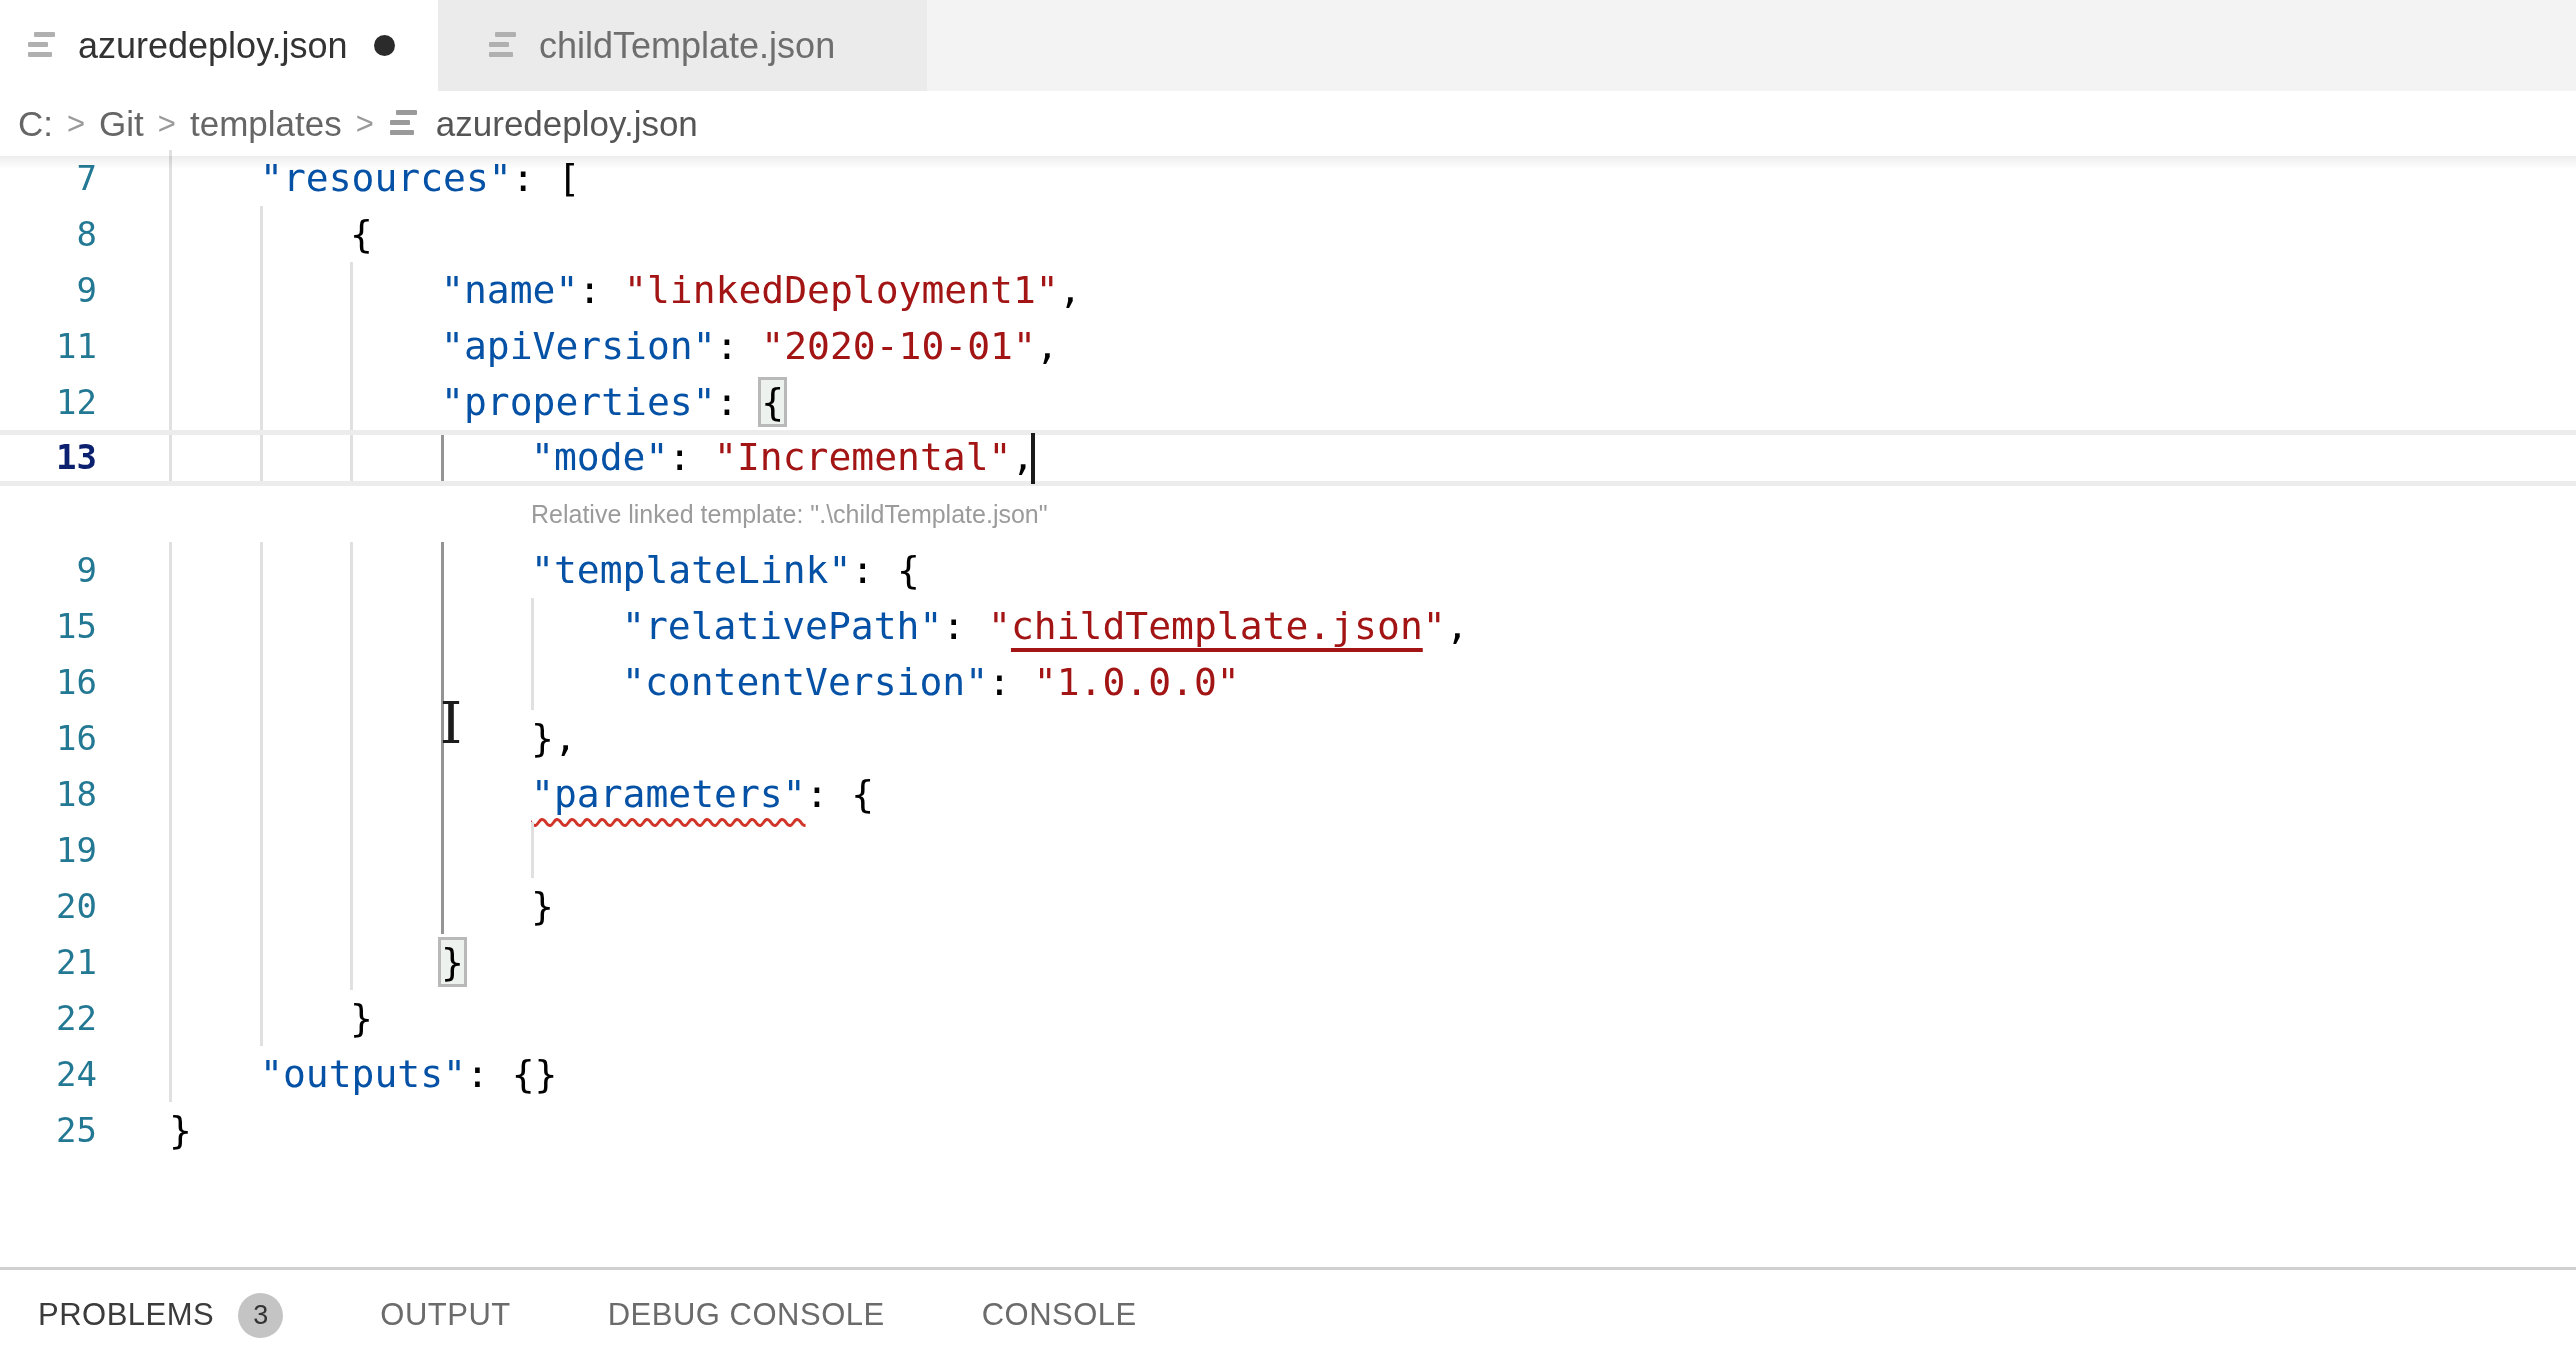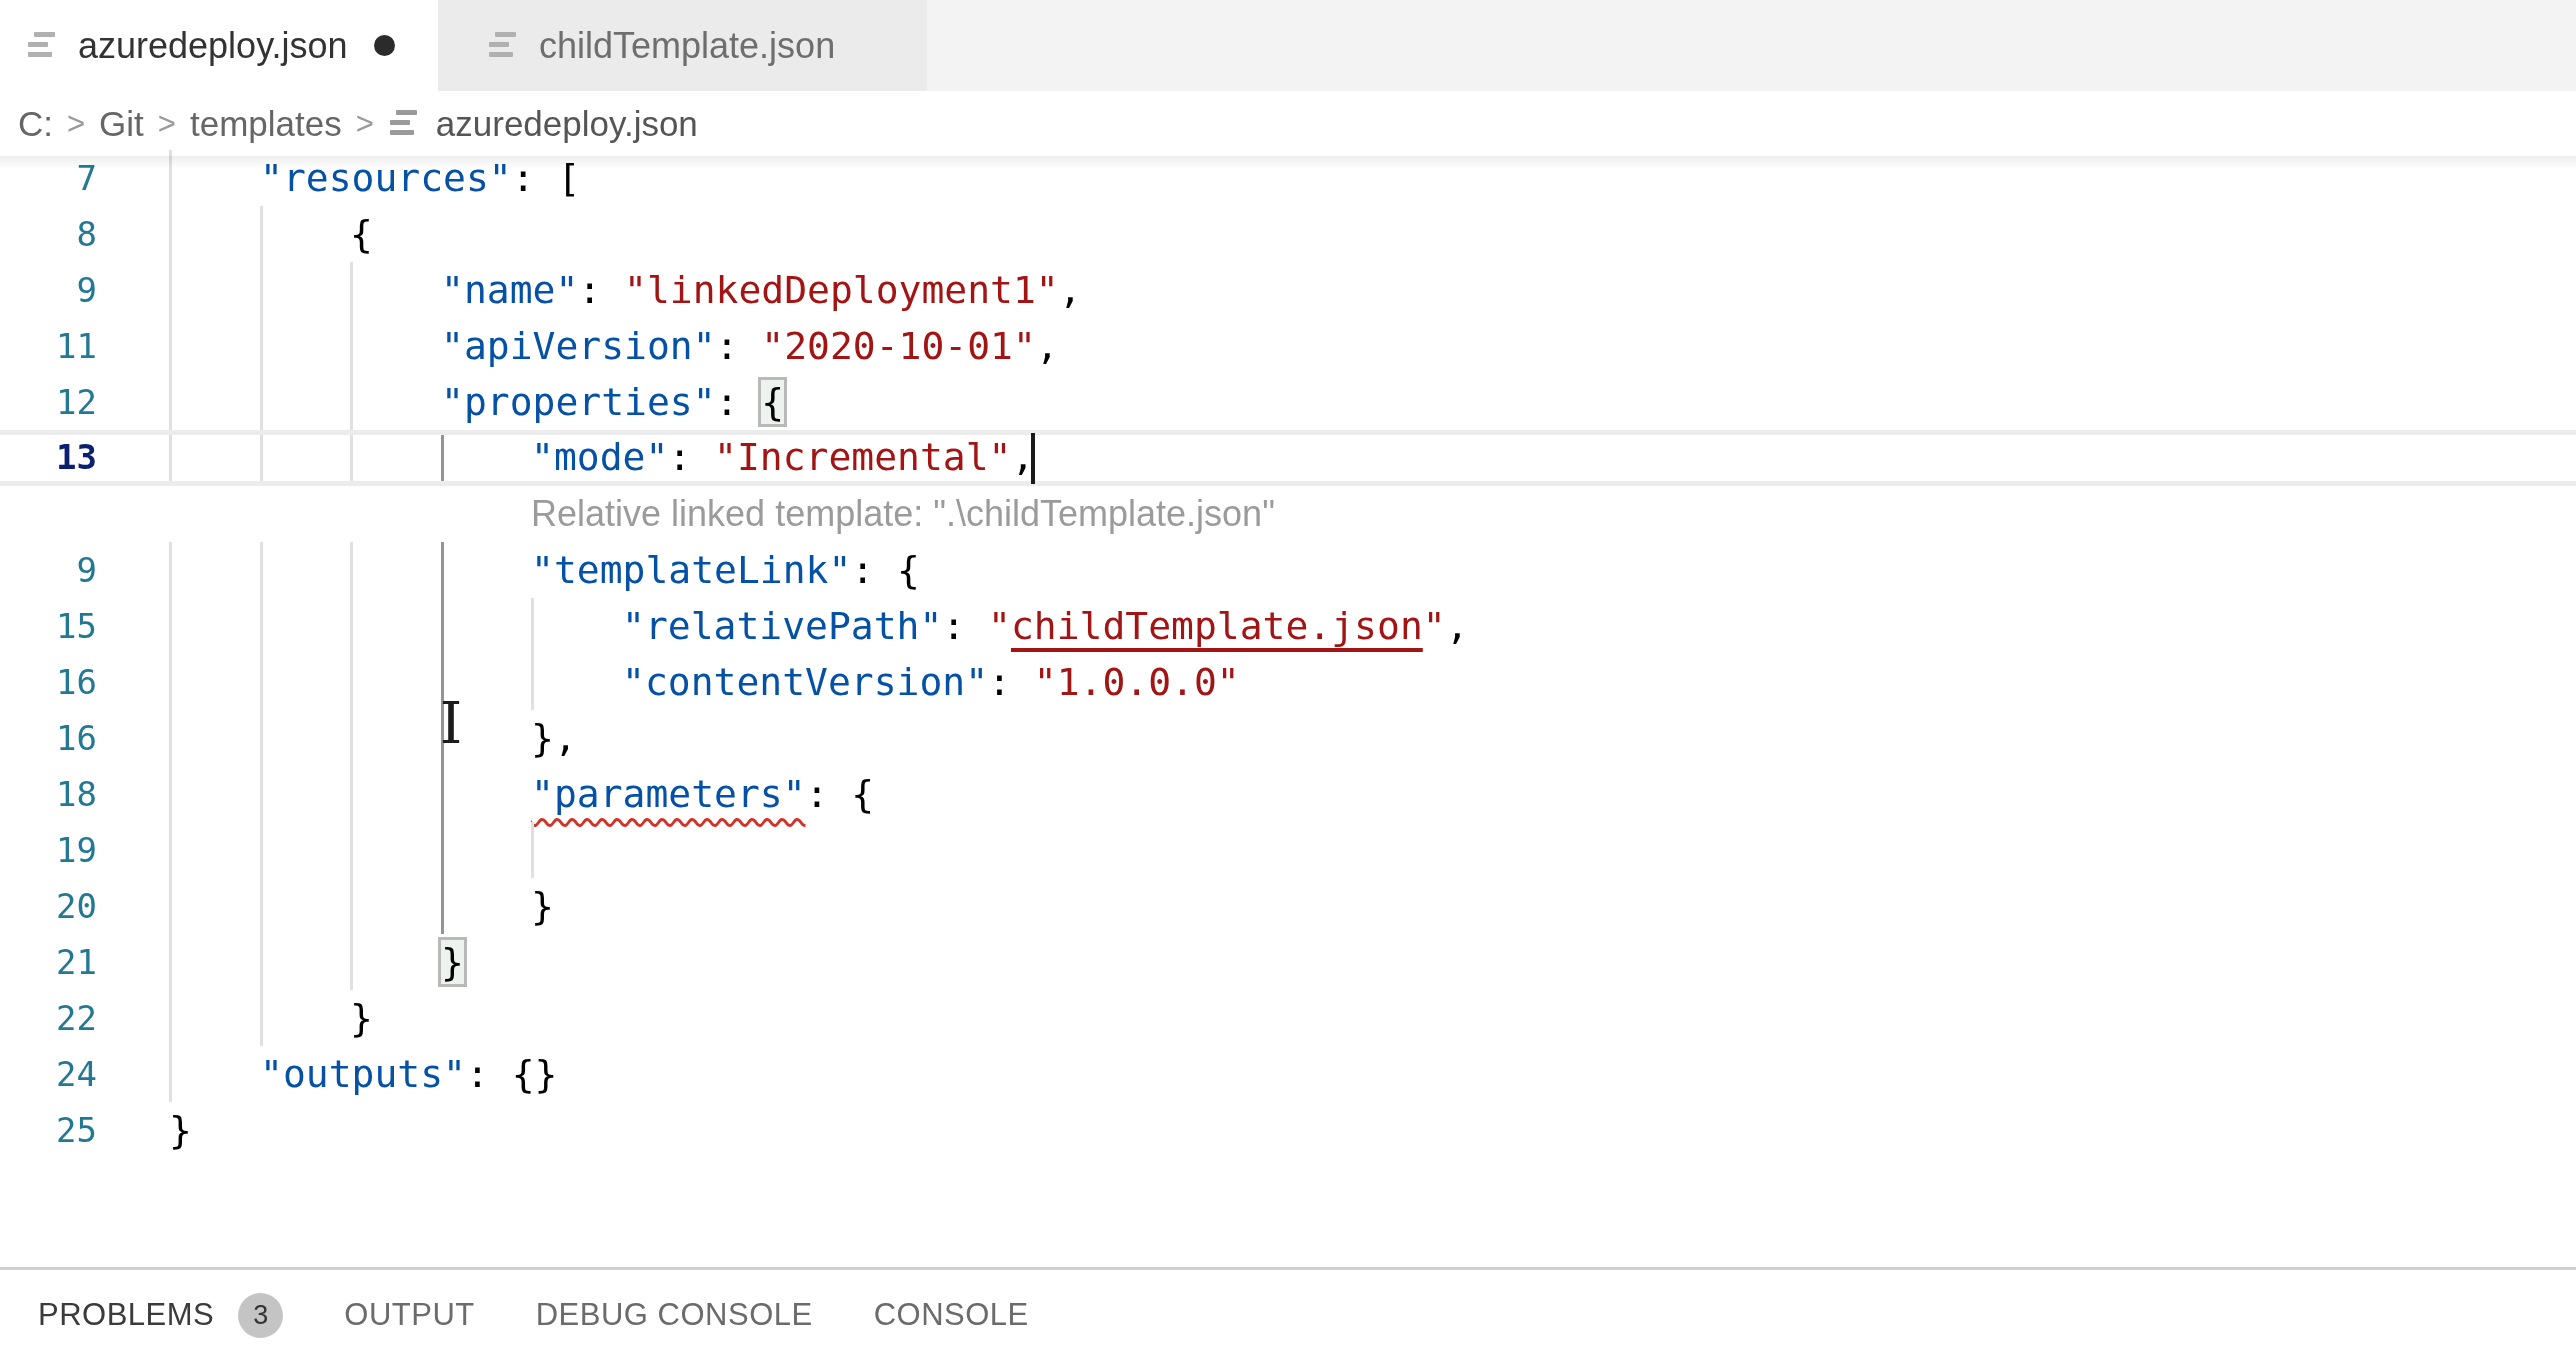--- a/index.html
+++ b/index.html
@@ -41,27 +41,27 @@
   .ct{display:inline-block;margin-left:169px;font-family:"DejaVu Sans Mono",monospace;font-size:38px;}
   .tk-key{color:var(--c-key,#0451a5);}
   .tk-s{color:var(--c-string,#a31515);}
   .tk-p{color:var(--c-punct,#000000);}
   .tk-lnk{text-decoration:underline;text-decoration-color:var(--c-string,#a31515);
           text-decoration-thickness:4px;text-underline-offset:9px;cursor:pointer;}
   .tk-err{text-decoration:underline wavy var(--c-error,#d13428);
           text-decoration-thickness:3px;text-underline-offset:11px;}
   .tk-bm{background:#eef2ee;box-shadow:0 0 0 3px #b9b9b9;}
   .caret{position:absolute;top:-2px;width:4px;height:51px;background:#1a1a1a;}
-  .hintrow .hint{font-family:"Liberation Sans",sans-serif;font-size:36px;color:var(--c-hint,#9b9b9b);}
+  .hintrow .hint{font-family:"Liberation Sans",sans-serif;font-size:25px;color:var(--c-hint,#9b9b9b);}
   .ibeam{position:absolute;left:429px;top:545px;width:44px;height:56px;line-height:56px;text-align:center;
          font-family:"DejaVu Serif",serif;font-size:57px;color:#1c1c1c;z-index:7;pointer-events:none;}
   
   .panel-border{position:absolute;left:0;top:1267px;width:2576px;height:3px;background:#d0d0d0;}
   .panel{position:absolute;left:0;top:1270px;width:2576px;height:90px;background:#ffffff;}
-  .ptabs{position:absolute;left:38px;top:0;height:90px;display:flex;align-items:center;gap:61px;}
+  .ptabs{position:absolute;left:38px;top:0;height:90px;display:flex;align-items:center;gap:97px;}
   .ptab{display:flex;align-items:center;font-size:31px;letter-spacing:0.5px;color:#6b6b6b;cursor:pointer;white-space:nowrap;}
   .ptab.active{color:#3b3b3b;}
   .pbadge{width:45px;height:45px;border-radius:50%;background:var(--c-badge,#c4c4c4);color:#333333;
           font-size:27px;letter-spacing:0;display:flex;align-items:center;justify-content:center;margin-left:24px;}
   .pfilter{position:absolute;left:1598px;top:17px;width:965px;height:65px;box-sizing:border-box;
            border:2px solid #c8c8c8;background:#ffffff;font-family:"Liberation Sans",sans-serif;
            font-size:34px;color:#333333;padding:0 16px;outline:none;}
   .pfilter::placeholder{color:#7a7a7a;}
 </style>
 </head>

